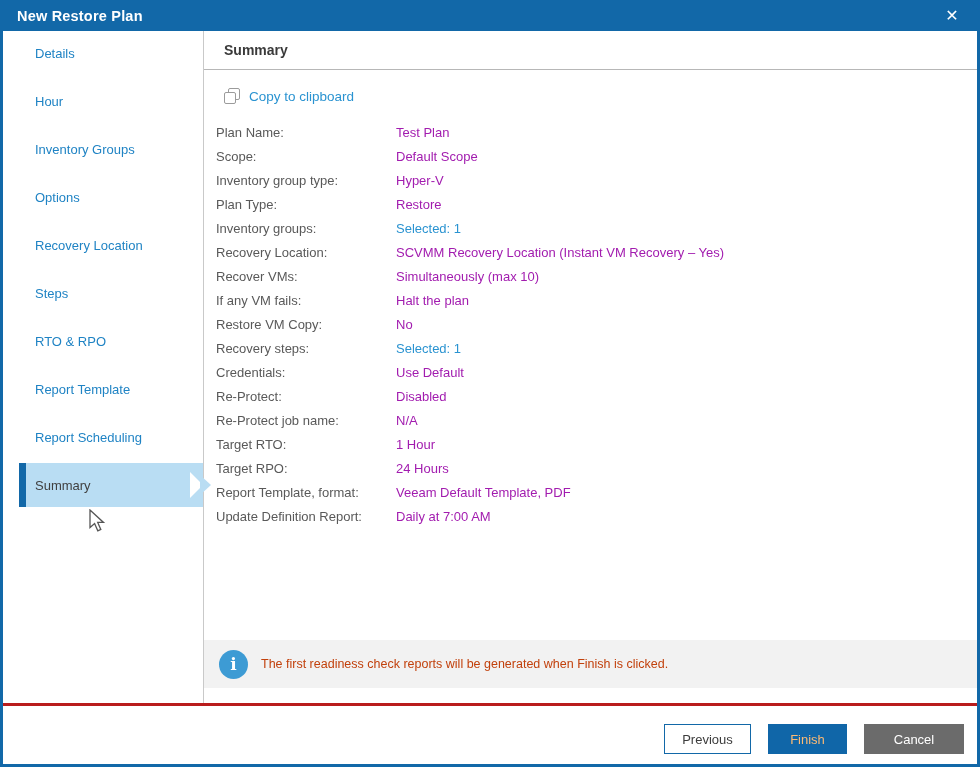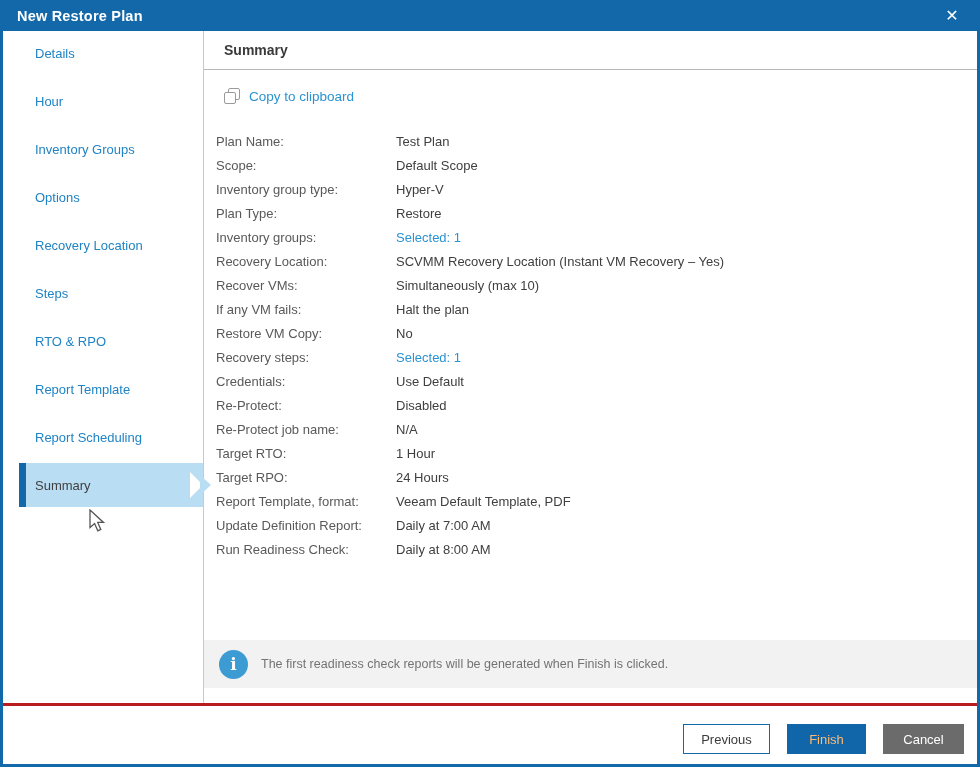--- a/index.html
+++ b/index.html
@@ -93,53 +93,53 @@
     width: 10px; height: 10px;
     border: 1.5px solid #9b9b9b; border-radius: 2px;
   }
   .copy-icon::after {
     content: ''; position: absolute; bottom: 0; left: 0;
     width: 10px; height: 10px;
     border: 1.5px solid #9b9b9b; border-radius: 2px; background: #fff;
   }
 
   .rows { margin-top: 21px; padding-left: 12px; }
-  .row { display: flex; height: 24px; align-items: flex-end; font-size: 13px; }
+  .row { display: flex; height: 24px; align-items: flex-start; font-size: 13px; }
   .row .label { width: 180px; flex: 0 0 180px; color: #595959; }
-  .row .value { color: #404040; }
+  .row .value { color: #a21caf; }
   .row .value.link { color: #2a93d1; cursor: pointer; }
 
   .info-banner {
     position: absolute; left: 0; right: 0; bottom: 15px; height: 48px;
     background: #f2f2f2;
     display: flex; align-items: center; gap: 13px;
     padding-left: 15px;
   }
   .info-icon {
     width: 29px; height: 29px; flex: 0 0 29px;
     border-radius: 50%;
     background: #3d9bd4; color: #fff;
     font-family: "DejaVu Serif", serif; font-weight: 700; font-size: 17px;
     display: flex; align-items: center; justify-content: center;
   }
-  .info-text { font-size: 12.5px; color: #737373; }
+  .info-text { font-size: 12.5px; color: #c2410c; }
 
   
   .footer {
     height: 61px; border-top: 3px solid #b91c1c; background: #fff;
     display: flex; justify-content: flex-end; align-items: flex-start;
     gap: 17px; padding: 18px 13px 0 0;
   }
   .btn {
     height: 30px; font-size: 13px; font-family: inherit;
     border: none; cursor: pointer;
   }
   .btn-previous { width: 87px; background: #fff; border: 1px solid #1268a8; color: #3c3c3c; }
   .btn-finish   { width: 79px; background: #1066a8; color: #fdba74; }
-  .btn-cancel   { width: 81px; background: #6b6b6b; color: #fff; }
+  .btn-cancel   { width: 100px; background: #6b6b6b; color: #fff; }
 
   .cursor { position: absolute; left: 86px; top: 509px; z-index: 10; pointer-events: none; }
 </style>
 </head>
 <body>
 
 <div class="window">
 
   <div class="titlebar">
     <span class="title">New Restore Plan</span>
@@ -233,24 +233,20 @@
             <span class="value">24 Hours</span>
           </div>
           <div class="row">
             <span class="label">Report Template, format:</span>
             <span class="value">Veeam Default Template, PDF</span>
           </div>
           <div class="row">
             <span class="label">Update Definition Report:</span>
             <span class="value">Daily at 7:00 AM</span>
           </div>
-          <div class="row">
-            <span class="label">Run Readiness Check:</span>
-            <span class="value">Daily at 8:00 AM</span>
-          </div>
         </div>
 
       <div class="info-banner">
         <span class="info-icon">i</span>
         <span class="info-text">The first readiness check reports will be generated when Finish is clicked.</span>
       </div>
     </div>
 
   </div>
 

